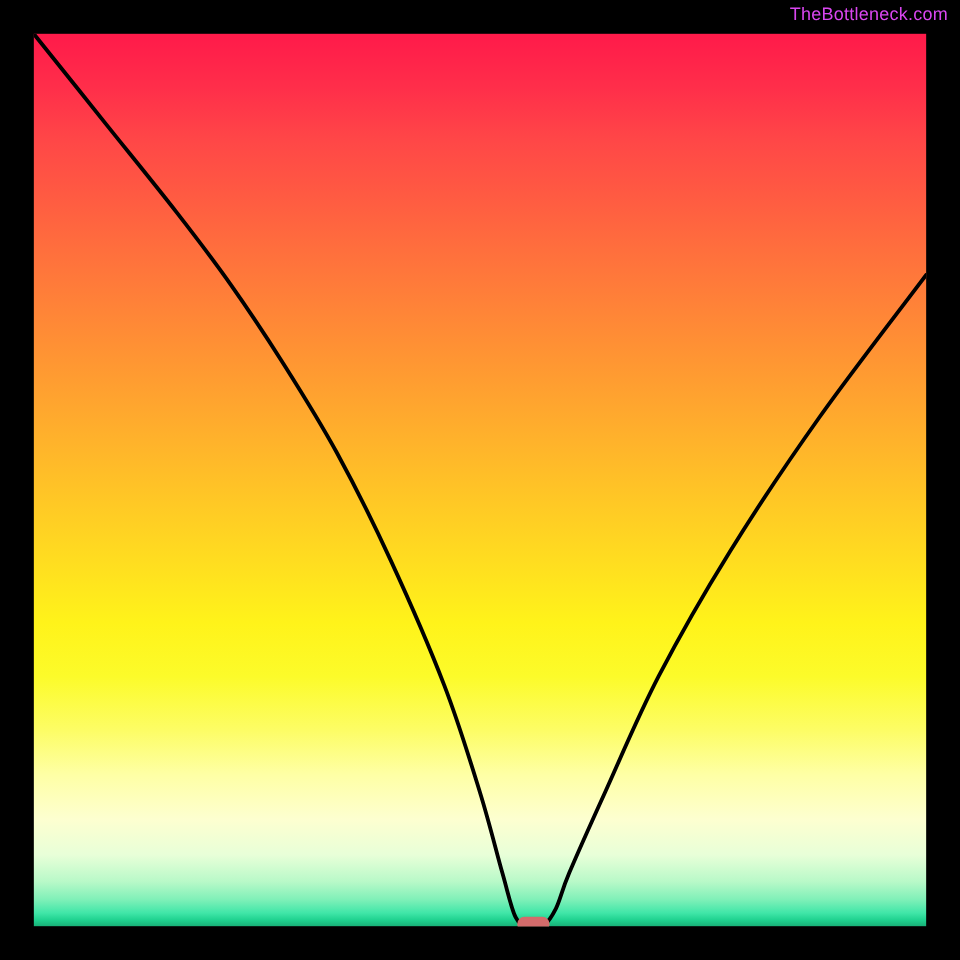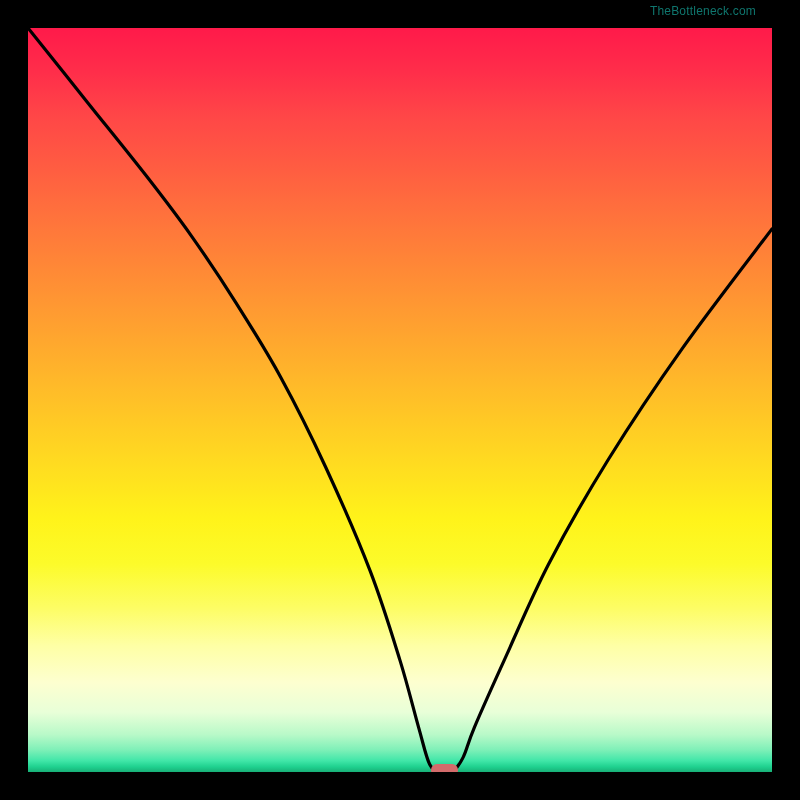--- a/index.html
+++ b/index.html
@@ -60,23 +60,23 @@
     inset: 0;
   }
   .marker {
     position: absolute;
     background: #d36b6b;
     border-radius: 999px;
   }
   .watermark {
     position: absolute;
     top: 4px;
-    right: 44px;
-    color: #0f766e;
-    font-size: 12px;
+    right: 10px;
+    color: #d946ef;
+    font-size: 15px;
     letter-spacing: 0.2px;
     user-select: none;
   }
 </style>
 </head>
 <body>
 
 <div class="frame">
 
   <div class="plot-area">

